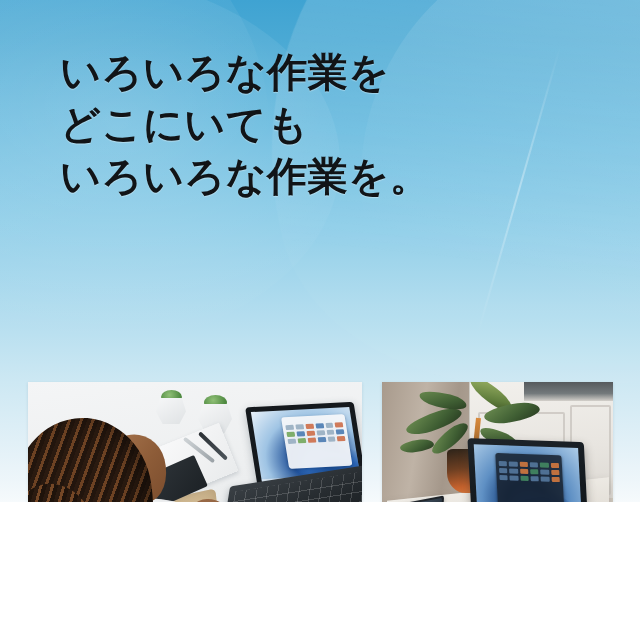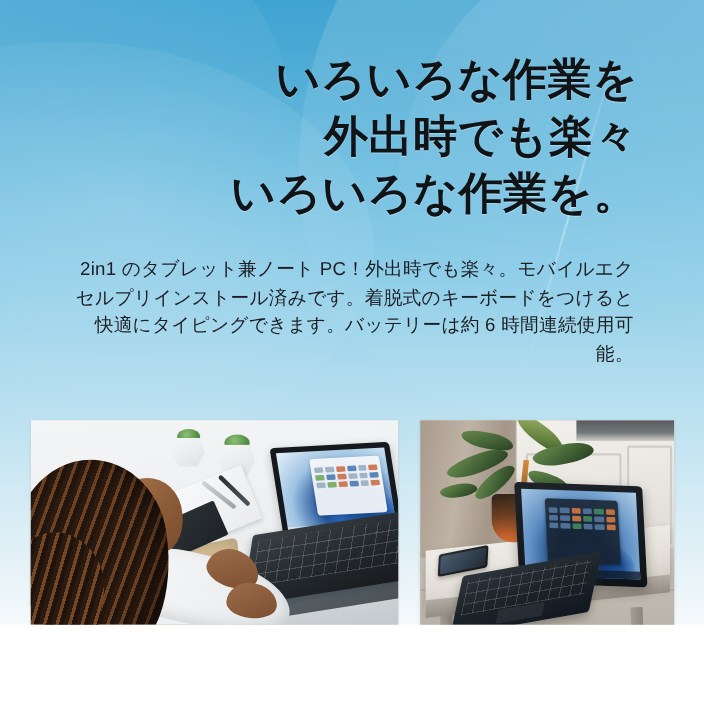--- a/index.html
+++ b/index.html
@@ -7,33 +7,32 @@
     padding: 0;
     background: #ffffff;
   }
   body {
     font-family: "Liberation Sans", "DejaVu Sans", sans-serif;
   }
 
   #banner {
     position: relative;
     width: 640px;
-    height: 568px;
+    height: 502px;
     overflow: hidden;
     background: linear-gradient(180deg,
         #3fa3d2 0%,
         #4aa9d4 8%,
         #69bbdf 26%,
         #8dcde8 44%,
         #aedbee 60%,
         #cde8f3 76%,
         #e1f0f7 88%,
         #eef6fa 96%,
         #f6fafc 100%);
-    text-align: right;
   }
 
   
   .swoosh {
     position: absolute;
     pointer-events: none;
   }
   .swoosh-right {
     top: -170px;
     right: -240px;
@@ -472,25 +471,24 @@
 <div id="banner">
 
   <div class="swoosh swoosh-right"></div>
   <div class="swoosh swoosh-right2"></div>
   <div class="swoosh swoosh-left"></div>
   <div class="swoosh swoosh-lower"></div>
   <div class="swoosh swoosh-thin"></div>
 
   <div class="headline">
     <div>いろいろな作業を</div>
-    <div>外出時でも楽々</div>
+    <div>どこにいても</div>
     <div>いろいろな作業を。</div>
   </div>
 
-  <div class="body-copy">2in1 のタブレット兼ノート PC！外出時でも楽々。モバイルエクセルプリインストール済みです。着脱式のキーボードをつけると快適にタイピングできます。バッテリーは約 6 時間連続使用可能。</div>
 
   <div class="photo-row">
 
     <div class="photo photo-left">
       <div class="scene">
         <div class="lp-wall"></div>
         <div class="lp-desk"></div>
         <div class="lp-desk-edge"></div>
 
         <div class="lp-chair">

